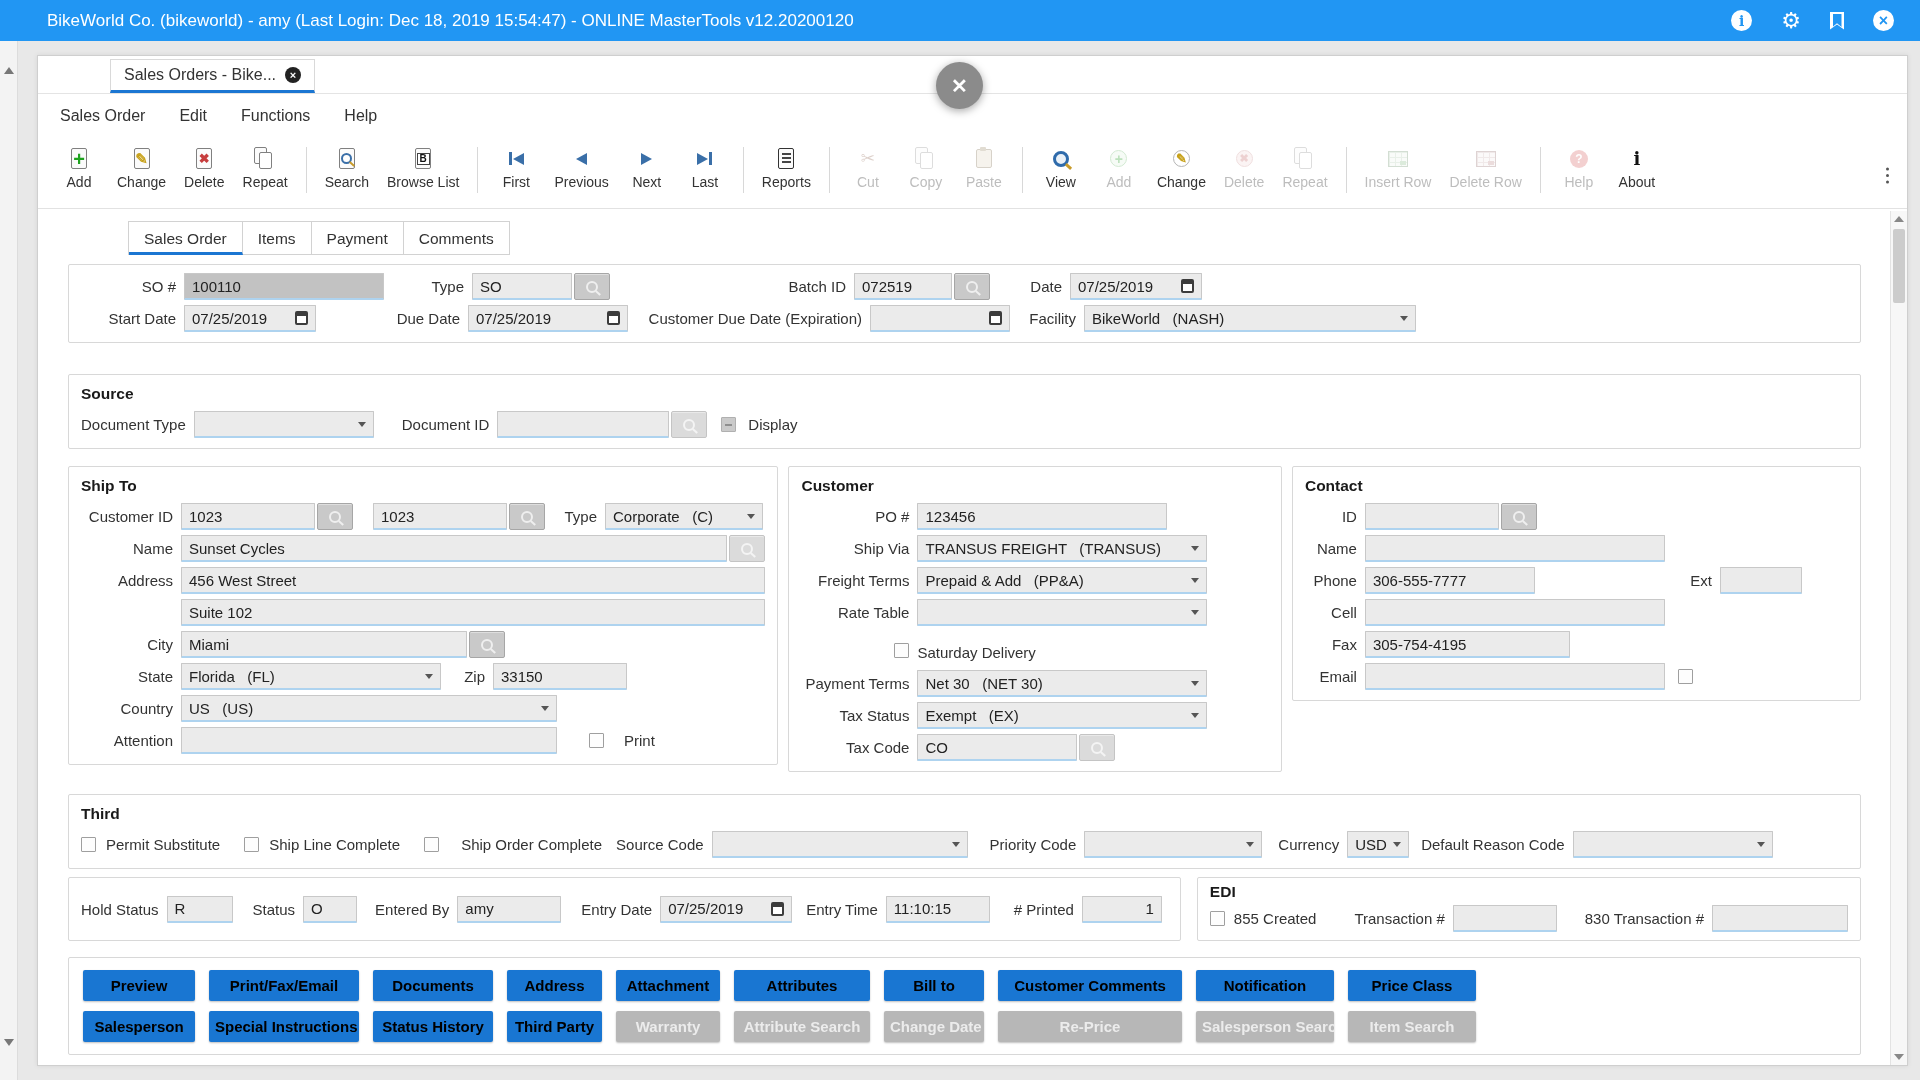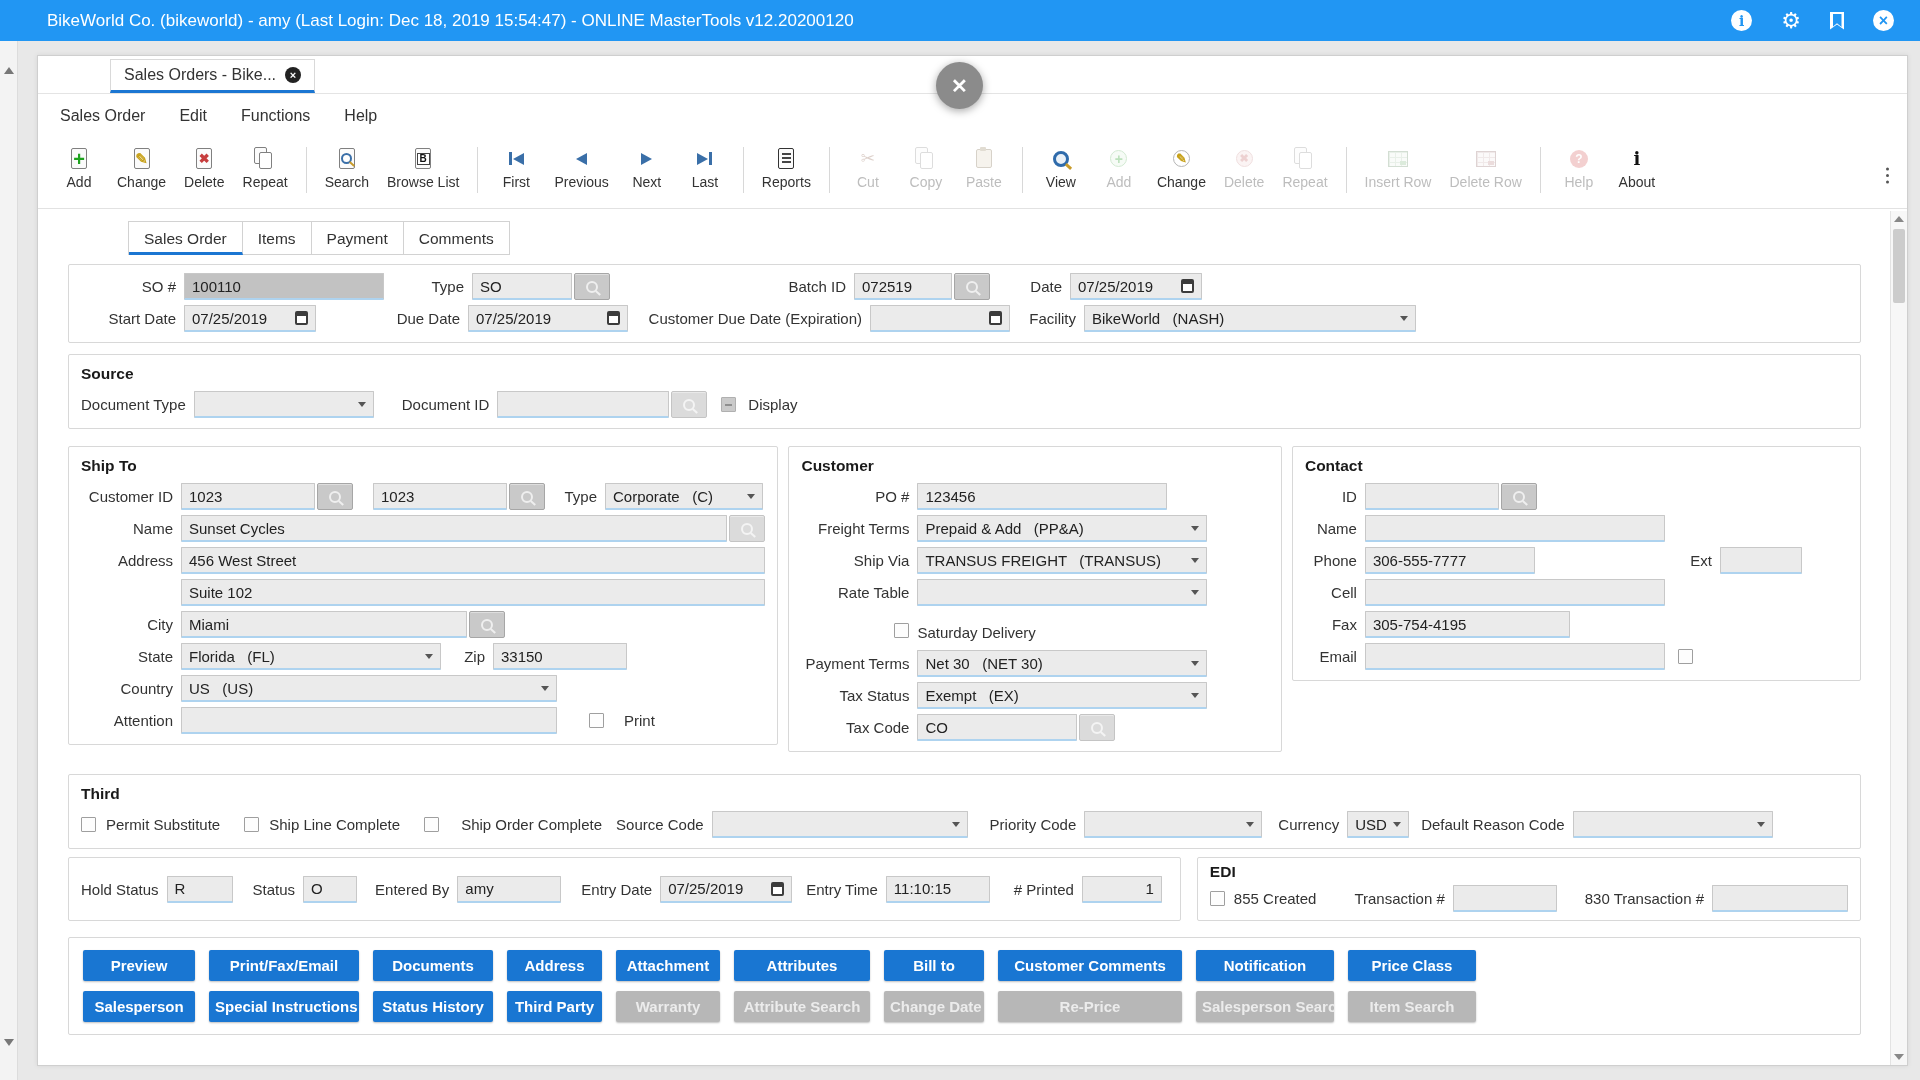--- a/index.html
+++ b/index.html
@@ -110,21 +110,21 @@
   .cb{width:15px;height:15px;background:#fdfdfd;border:1px solid #9f9f9f;border-radius:1px;box-sizing:border-box;flex-shrink:0;display:inline-block}
   .cb.dis{background:#cacaca;border-color:#b0b0b0;position:relative}
   .cb.dis::after{content:"";position:absolute;left:3px;top:6px;width:7px;height:2px;background:#8f8f8f}
   .spacer{flex:1 1 auto}
 
   .cols{display:flex;align-items:flex-start;gap:10px;margin-top:17px}
   .rightcol{display:flex;flex-direction:column;gap:13px;width:577px}
 
   
   .btngrid{display:grid;grid-template-columns:112px 150px 120px 95px 104px 136px 100px 184px 138px 128px;gap:10px 14px;padding:2px 2px}
-  .abtn{height:31px;border:none;border-radius:2px;background:#1976d2;color:#ffffff;font-family:"Liberation Sans",sans-serif;font-size:15px;font-weight:700;box-shadow:0 1px 2px rgba(0,0,0,.25);cursor:pointer;white-space:nowrap;overflow:hidden}
+  .abtn{height:31px;border:none;border-radius:2px;background:#1976d2;color:#000000;font-family:"Liberation Sans",sans-serif;font-size:15px;font-weight:700;box-shadow:0 1px 2px rgba(0,0,0,.25);cursor:pointer;white-space:nowrap;overflow:hidden}
   .abtn.gray{background:#b7b7b7;color:#ececec}
 
   
   .rscroll{position:absolute;right:0;top:155px;bottom:0;width:16px;background:#f7f7f7;border-left:1px solid #e3e3e3}
   .rthumb{position:absolute;left:2px;right:2px;top:18px;height:74px;background:#ccc;border-radius:2px}
   .rs-up{position:absolute;left:3px;top:5px;width:0;height:0;border-left:5px solid transparent;border-right:5px solid transparent;border-bottom:6px solid #888}
   .rs-dn{position:absolute;left:3px;bottom:5px;width:0;height:0;border-left:5px solid transparent;border-right:5px solid transparent;border-top:6px solid #888}
 
   
   .fclose{position:absolute;left:936px;top:62px;width:47px;height:47px;border-radius:50%;background:#8b8b8b;display:flex;align-items:center;justify-content:center;box-shadow:0 2px 8px rgba(0,0,0,.35);z-index:10}
@@ -383,21 +383,21 @@
             <span class="cal"></span>
           </div>
         <span class="lb" style="width:66px">Facility</span>
         <div class="sel" style="width:332px">
             <span>BikeWorld   (NASH)</span>
           </div>
       </div>
     </div>
 
     
-    <div class="bx" style="margin-top:11px">
+    <div class="bx" style="margin-top:31px">
       <div class="bh">Source</div>
       <div class="row">
         <span class="lbl">Document Type</span>
         <div class="sel" style="width:180px">
             <span></span>
           </div>
         <span class="lbl" style="margin-left:28px">Document ID</span>
         <div class="fld" style="width:172px">
             <span></span>
           </div>
@@ -491,29 +491,29 @@
 
       <div class="bx" style="width:500px">
         <div class="bh">Customer</div>
         <div class="row">
           <span class="lb" style="width:108px">PO #</span>
           <div class="fld" style="width:250px">
               <span>123456</span>
             </div>
         </div>
         <div class="row">
+          <span class="lb" style="width:108px">Ship Via</span>
+          <div class="sel" style="width:290px">
+              <span>TRANSUS FREIGHT   (TRANSUS)</span>
+            </div>
+        </div>
+        <div class="row">
           <span class="lb" style="width:108px">Freight Terms</span>
           <div class="sel" style="width:290px">
               <span>Prepaid &amp; Add   (PP&amp;A)</span>
-            </div>
-        </div>
-        <div class="row">
-          <span class="lb" style="width:108px">Ship Via</span>
-          <div class="sel" style="width:290px">
-              <span>TRANSUS FREIGHT   (TRANSUS)</span>
             </div>
         </div>
         <div class="row">
           <span class="lb" style="width:108px">Rate Table</span>
           <div class="sel" style="width:290px">
               <span></span>
             </div>
         </div>
         <div class="row" style="margin-top:17px">
           <span class="lb" style="width:108px"><span class="cb"></span></span>

